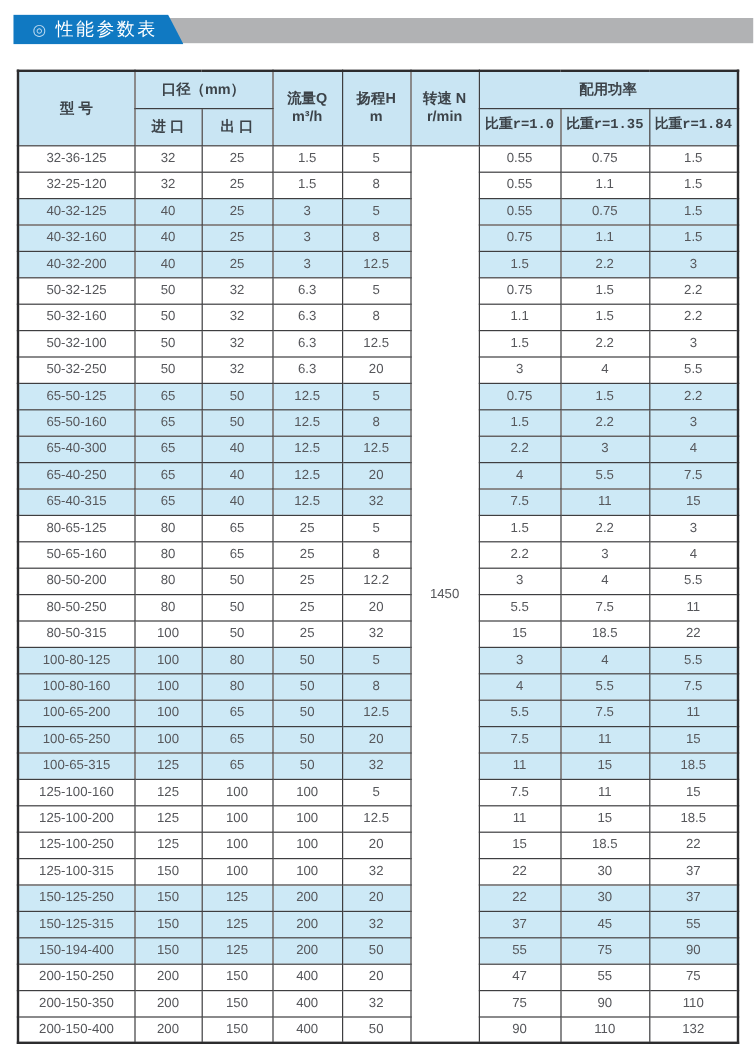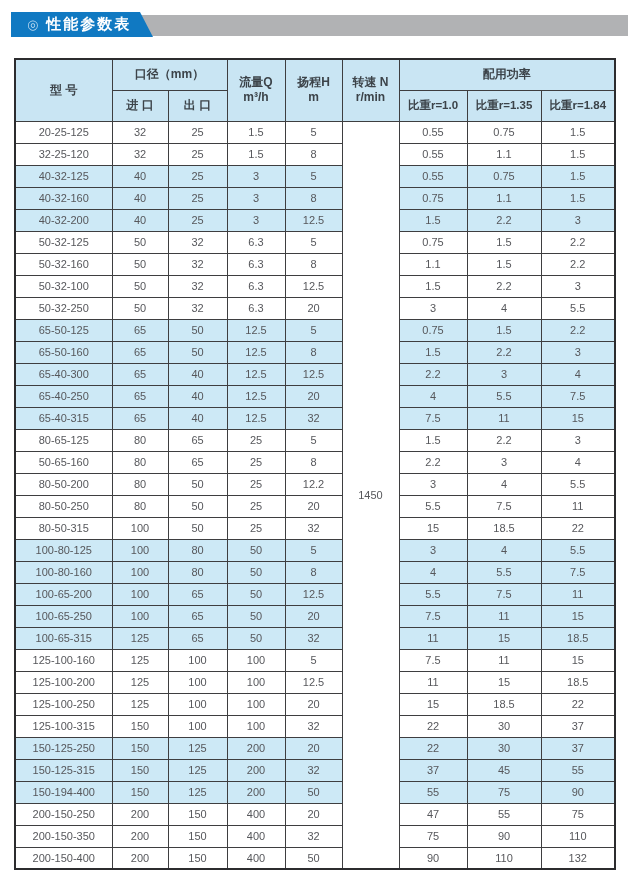--- a/index.html
+++ b/index.html
@@ -8,32 +8,32 @@
   .page { position:relative; width:628px; height:881px; background:#fff; overflow:hidden; }
 
   
   .banner-bar { position:absolute; left:96px; top:15px; width:532px; height:21px;
     background:var(--bar-color,#b1b2b4); }
   .banner-flag { position:absolute; left:11px; top:12px; width:142px; height:25px;
     background:var(--accent,#1079c2);
     clip-path:polygon(0 0, calc(100% - 13px) 0, 100% 100%, 0 100%);
     display:flex; align-items:center; padding-left:16px; }
   .banner-flag .ring { color:#bcd9f0; font-size:13px; margin-right:8px; line-height:1; }
-  .banner-flag .title { color:#ffffff; font-weight:bold; font-size:15px; letter-spacing:2px; }
+  .banner-flag .title { color:#ffffff; font-weight:normal; font-size:15px; letter-spacing:2px; }
 
   
   table.spec { position:absolute; left:14px; top:58px; width:600px;
     border-collapse:collapse; table-layout:fixed;
     border:2px solid #2c2c2e; }
   table.spec th, table.spec td {
     border:1px solid #3e3e40; text-align:center; vertical-align:middle;
     overflow:hidden; white-space:nowrap; }
   table.spec th { background:var(--header-bg,#c9e5f3); color:#3c4349;
     font-size:12px; font-weight:bold; height:31px; line-height:1.25; }
-  table.spec th.small { font-size:11.5px; }
+  table.spec th.small { font-size:11.5px;font-family:Liberation Mono, monospace; }
   table.spec td { font-size:11px; color:#56575b; height:22px; background:#ffffff; }
   table.spec td.shade { background:var(--row-blue,#cde9f6); }
   table.spec td.speed-cell { background:#ffffff; font-size:11px; color:#56575b; }
 </style>
 </head>
 <body>
 
 <div class="page">
 
   <div class="banner-bar"></div>
@@ -75,21 +75,21 @@
       <tr>
         <th>进 口</th>
         <th>出 口</th>
         <th class="small">比重r=1.0</th>
         <th class="small">比重r=1.35</th>
         <th class="small">比重r=1.84</th>
       </tr>
     </thead>
     <tbody>
         <tr>
-          <td>20-25-125</td>
+          <td>32-36-125</td>
           <td>32</td>
           <td>25</td>
           <td>1.5</td>
           <td>5</td>
           <td rowspan="34" class="speed-cell">1450</td>
           <td>0.55</td>
           <td>0.75</td>
           <td>1.5</td>
         </tr>
         <tr>

